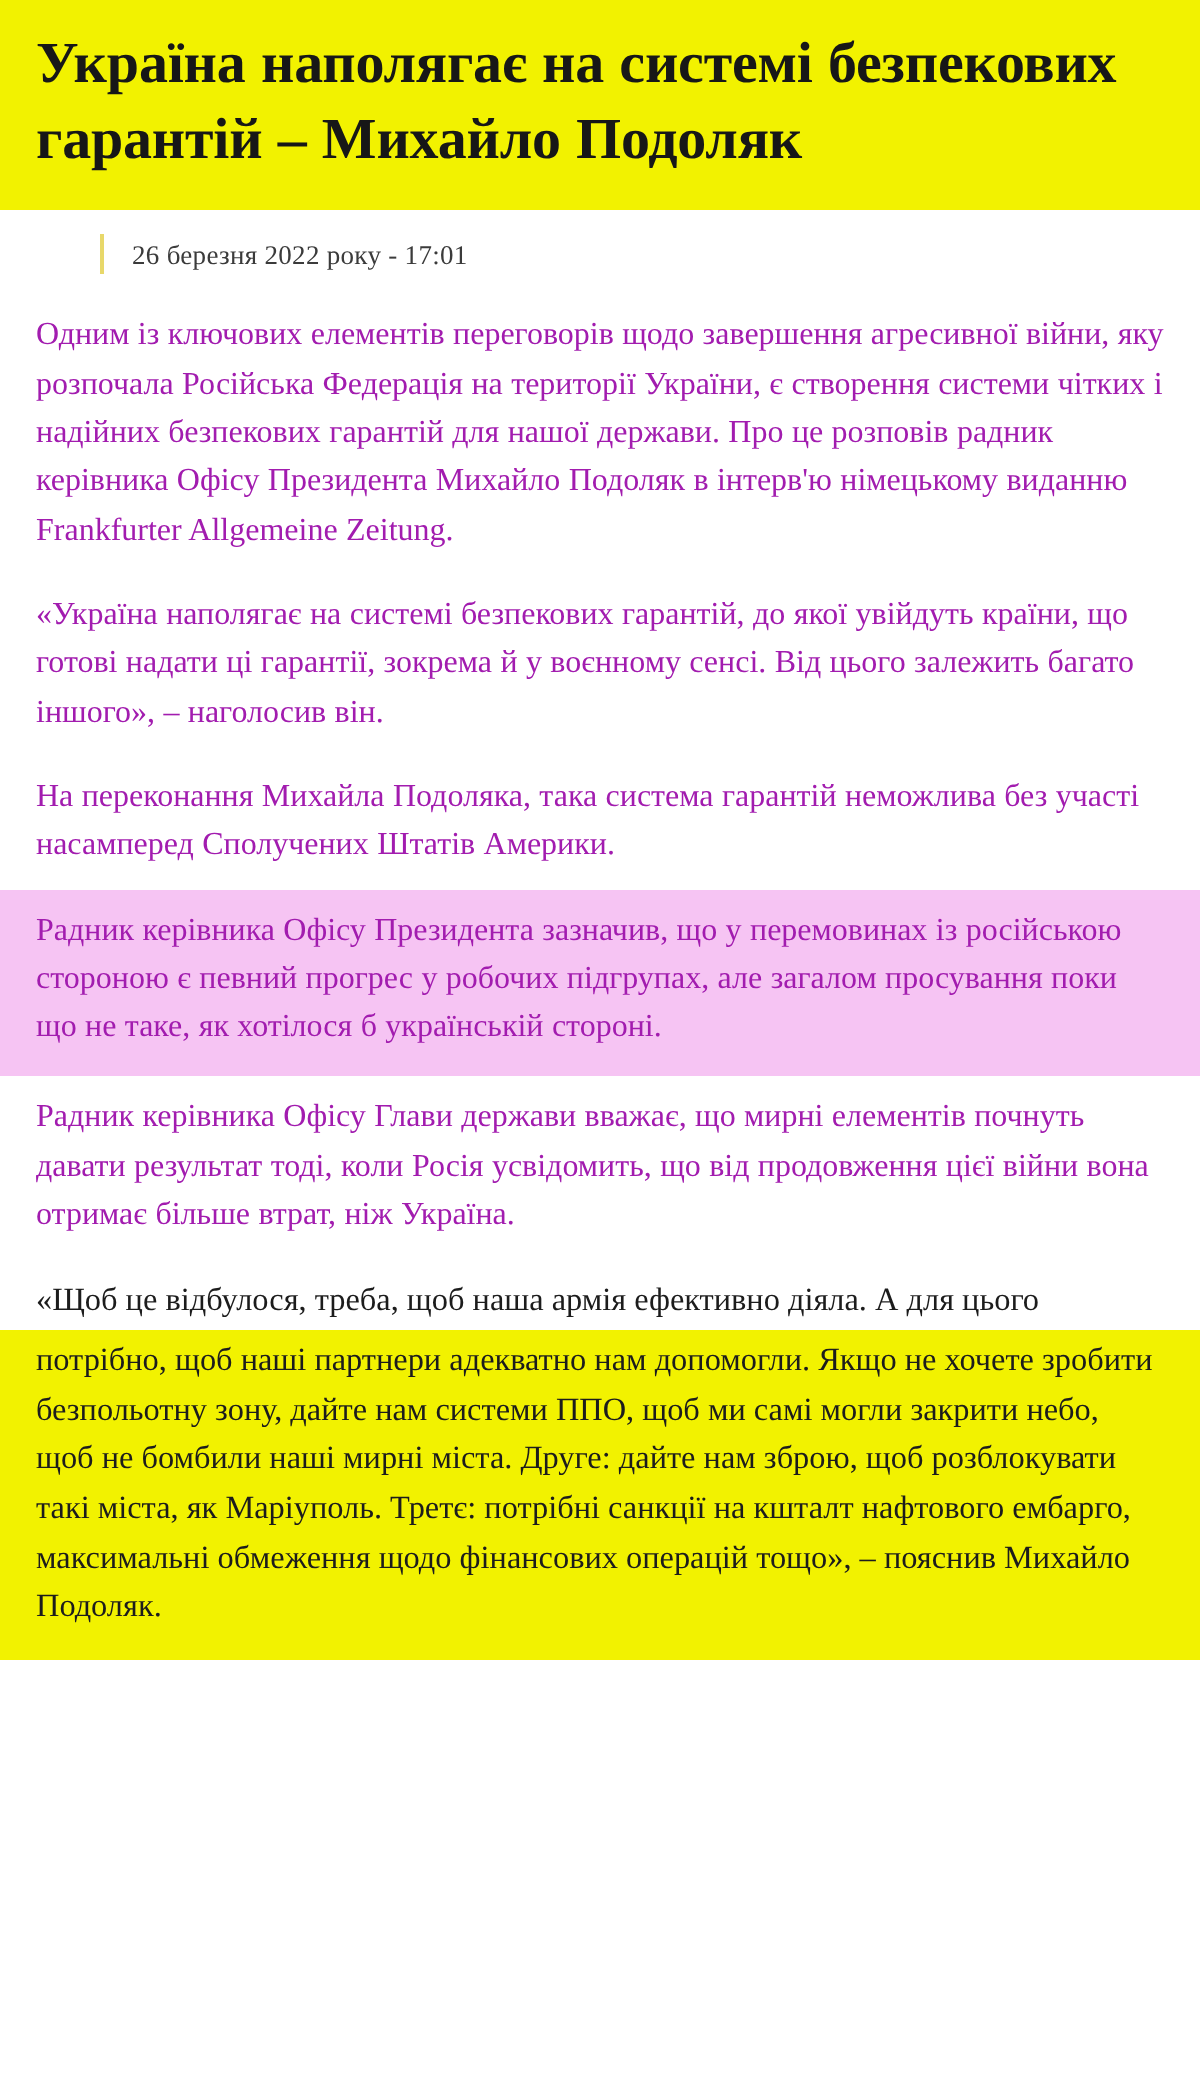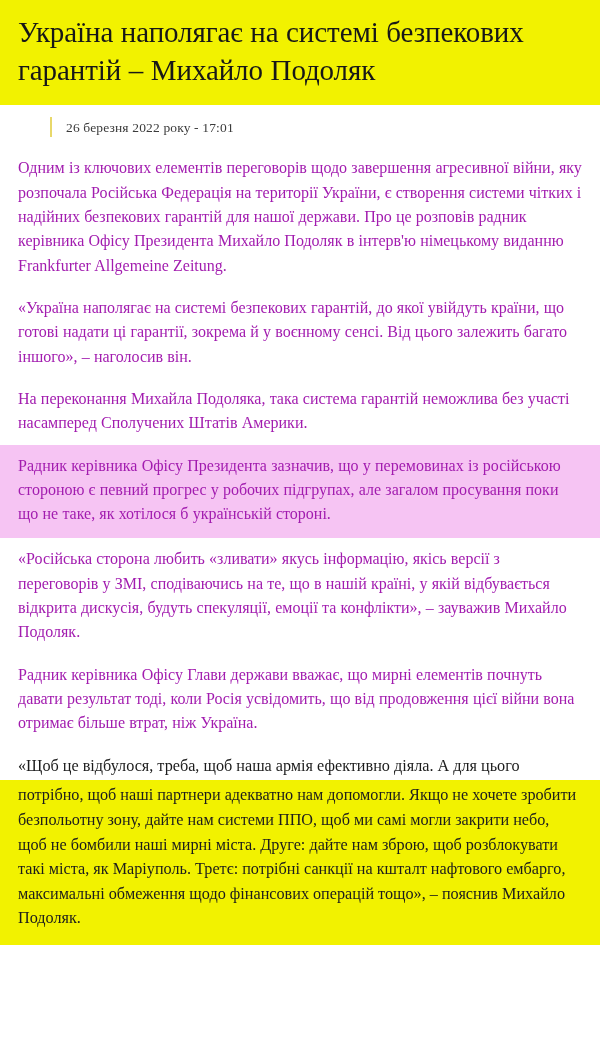--- a/index.html
+++ b/index.html
@@ -27,21 +27,21 @@
   .hero {
     background: #f2f200;
     padding: 14px 18px 16px 18px;
     box-sizing: border-box;
   }
   .hero-title {
     margin: 0;
     font-family: "Liberation Serif", "DejaVu Serif", serif;
     font-size: 29px;
     line-height: 1.30;
-    font-weight: 400;
+    font-weight: 700;
     color: #171717;
     letter-spacing: -0.1px;
     word-spacing: 0.5px;
   }
 
   
   .meta-row {
     display: flex;
     align-items: center;
     padding: 12px 18px 10px 18px;
@@ -123,21 +123,20 @@
   <div class="meta-row">
     <span class="meta-rule"></span>
     <span class="meta-date">26 березня 2022 року - 17:01</span>
   </div>
 
   <article class="article">
     <p class="para">Одним із ключових елементів переговорів щодо завершення агресивної війни, яку розпочала Російська Федерація на території України, є створення системи чітких і надійних безпекових гарантій для нашої держави. Про це розповів радник керівника Офісу Президента Михайло Подоляк в інтерв'ю німецькому виданню Frankfurter Allgemeine Zeitung.</p>
     <p class="para">«Україна наполягає на системі безпекових гарантій, до якої увійдуть країни, що готові надати ці гарантії, зокрема й у воєнному сенсі. Від цього залежить багато іншого», – наголосив він.</p>
     <p class="para">На переконання Михайла Подоляка, така система гарантій неможлива без участі насамперед Сполучених Штатів Америки.</p>
     <p class="para hl-pink">Радник керівника Офісу Президента зазначив, що у перемовинах із російською стороною є певний прогрес у робочих підгрупах, але загалом просування поки що не таке, як хотілося б українській стороні.</p>
-    <p class="para">«Російська сторона любить «зливати» якусь інформацію, якісь версії з переговорів у ЗМІ, сподіваючись на те, що в нашій країні, у якій відбувається відкрита дискусія, будуть спекуляції, емоції та конфлікти», – зауважив Михайло Подоляк.</p>
     <p class="para">Радник керівника Офісу Глави держави вважає, що мирні елементів почнуть давати результат тоді, коли Росія усвідомить, що від продовження цієї війни вона отримає більше втрат, ніж Україна.</p>
 
     <div class="split-para">
       <div class="split-lead">«Щоб це відбулося, треба, щоб наша армія ефективно діяла. А для цього</div>
       <div class="split-rest">потрібно, щоб наші партнери адекватно нам допомогли. Якщо не хочете зробити безпольотну зону, дайте нам системи ППО, щоб ми самі могли закрити небо, щоб не бомбили наші мирні міста. Друге: дайте нам зброю, щоб розблокувати такі міста, як Маріуполь. Третє: потрібні санкції на кшталт нафтового ембарго, максимальні обмеження щодо фінансових операцій тощо», – пояснив Михайло Подоляк.</div>
     </div>
   </article>
 
 </div>
 

